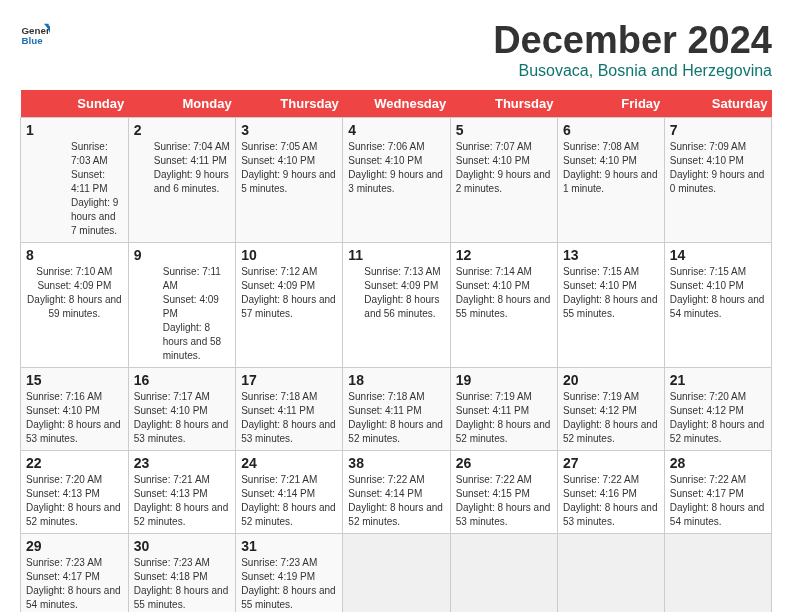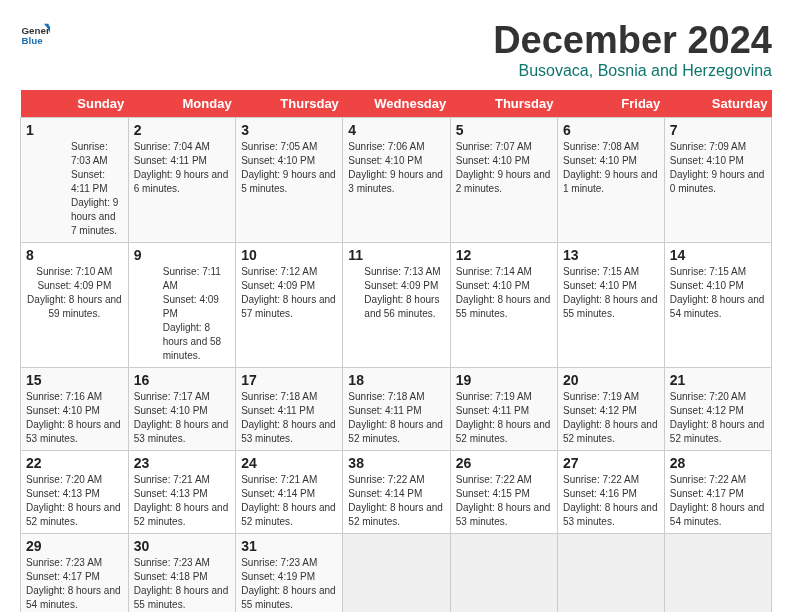--- a/index.html
+++ b/index.html
@@ -113,21 +113,21 @@
   <tbody id="calendar-body">
   <tr>
         <td>
           <span class="day-number">1</span>
           <div class="day-info" style="white-space: pre-line; margin-left: 45px;">Sunrise: 7:03 AM
 Sunset: 4:11 PM
 Daylight: 9 hours and 7 minutes.</div>
         </td>
         <td>
           <span class="day-number">2</span>
-          <div class="day-info" style="white-space: pre-line;">Sunrise: 7:04 AM
+          <div class="day-info" style="white-space: pre-line; margin-left: 20px;">Sunrise: 7:04 AM
 Sunset: 4:11 PM
 Daylight: 9 hours and 6 minutes.</div>
         </td>
         <td>
           <span class="day-number">3</span>
           <div class="day-info" style="white-space: pre-line;">Sunrise: 7:05 AM
 Sunset: 4:10 PM
 Daylight: 9 hours and 5 minutes.</div>
         </td>
         <td>

